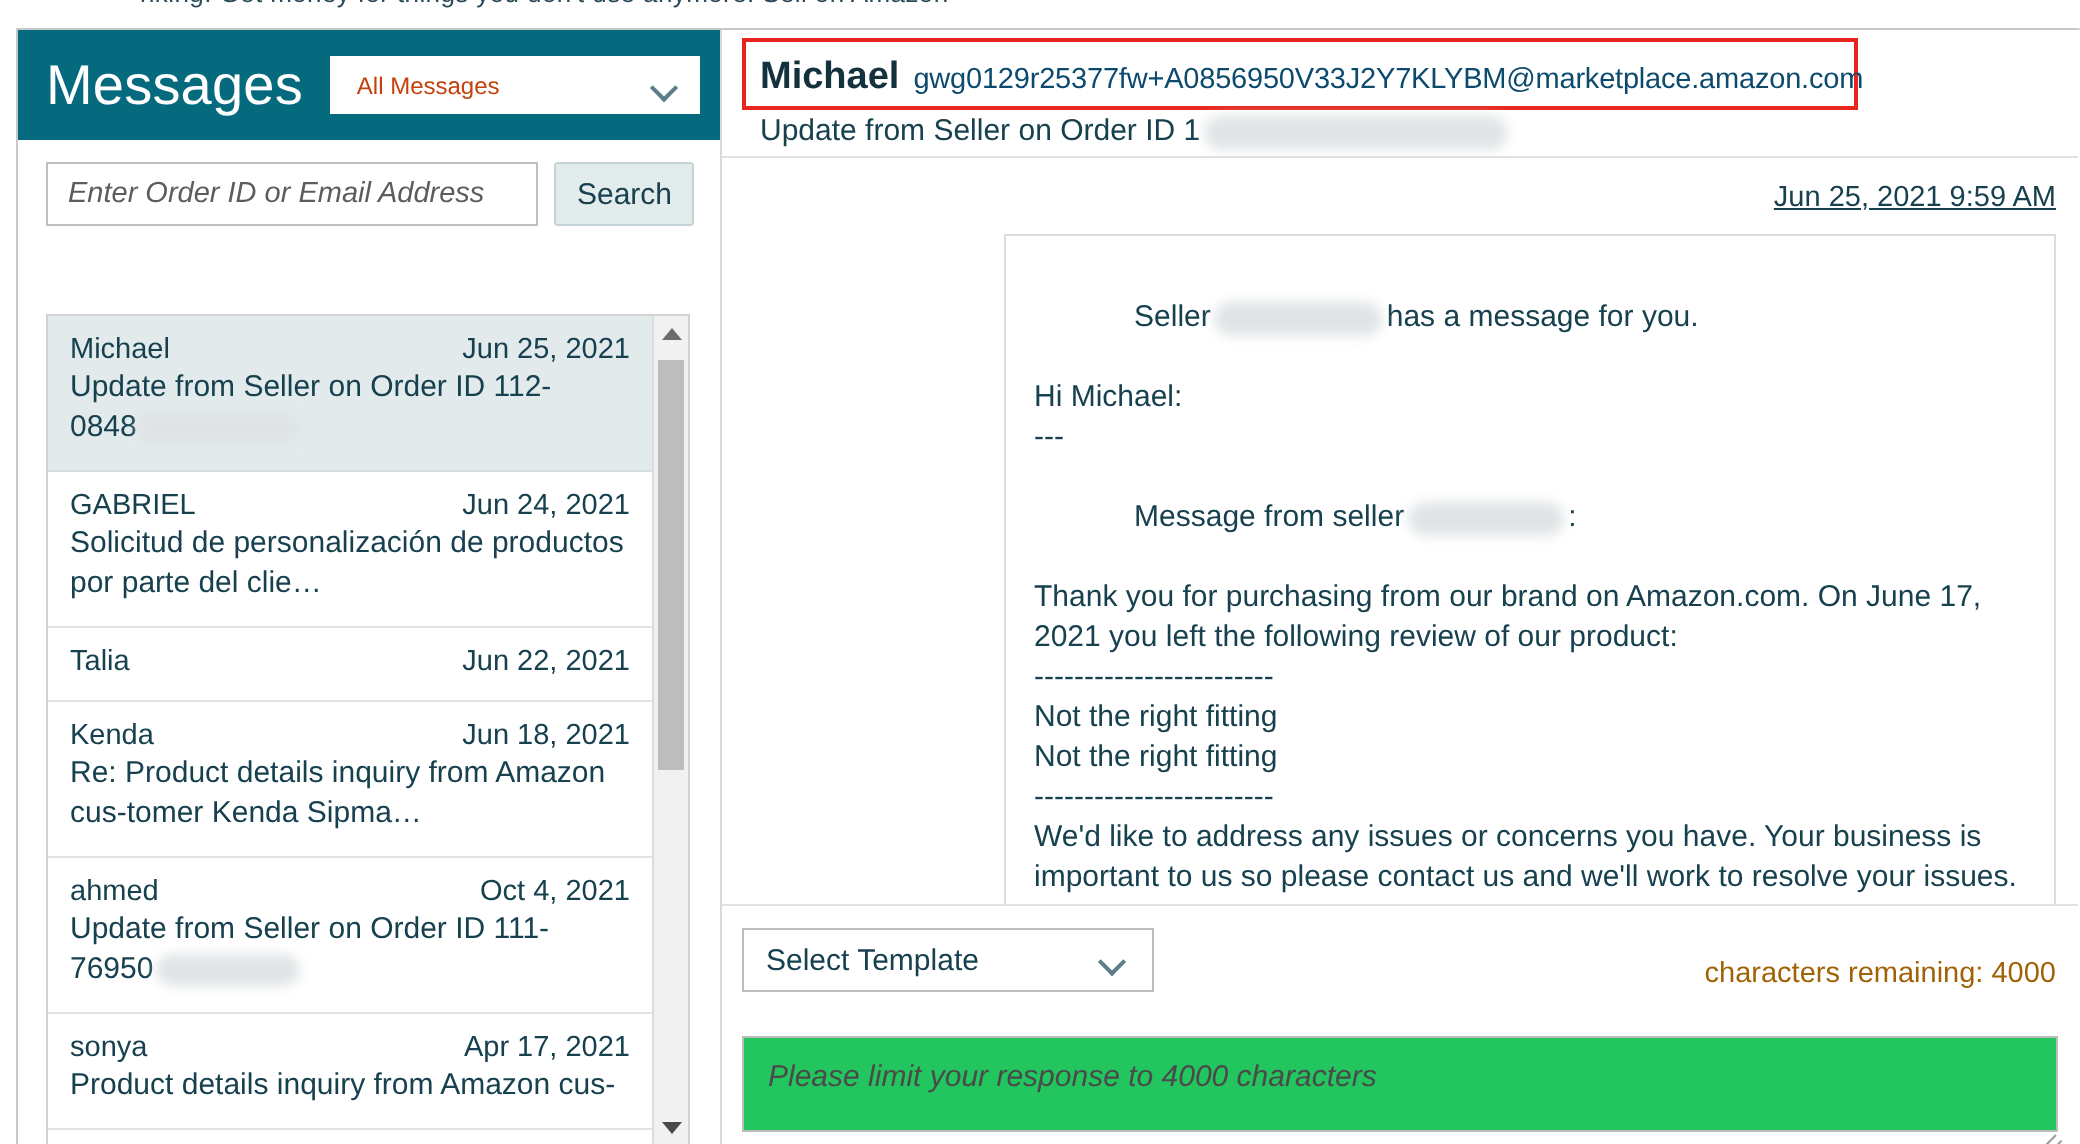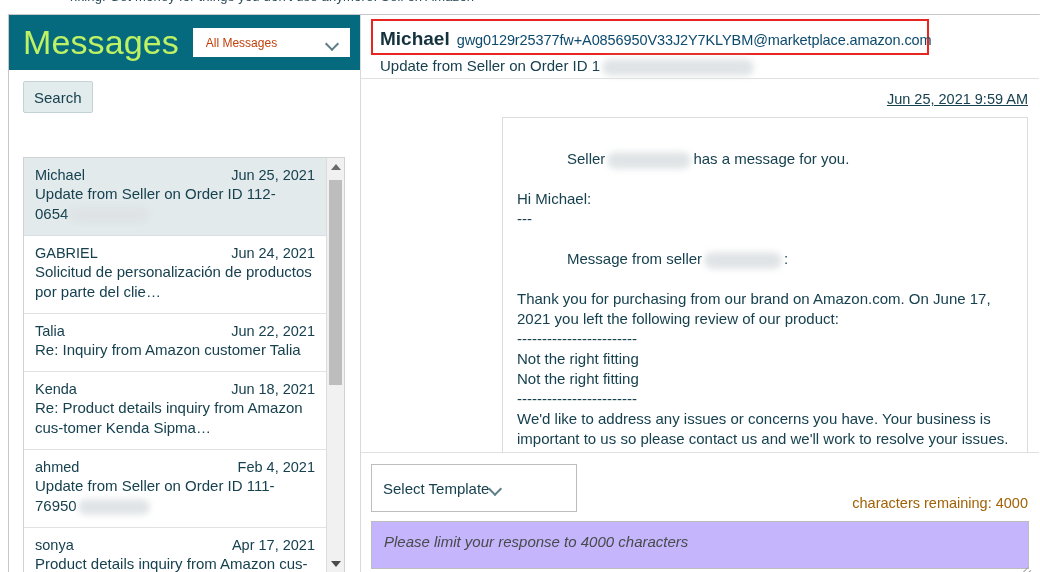--- a/index.html
+++ b/index.html
@@ -71,22 +71,22 @@
   }
   .messages-header {
     height: 55px;
     background: #066a7e;
     display: flex;
     align-items: center;
     padding: 0 10px 0 14px;
     box-sizing: border-box;
   }
   .messages-title {
-    color: #bef264;
-    font-size: 34px;
+    color: #ffffff;
+    font-size: 28px;
     font-weight: 400;
     letter-spacing: .1px;
     white-space: nowrap;
   }
   .filter-select {
     margin-left: 14px;
     flex: 1 1 auto;
     height: 29px;
     background: #ffffff;
     border: 1px solid #ffffff;
@@ -360,48 +360,49 @@
     border-top: 1px solid #e0e0e0;
   }
   .template-row {
     display: flex;
     align-items: flex-start;
     justify-content: space-between;
     padding-top: 11px;
   }
   .template-select {
     width: 206px;
-    height: 48px;
+    height: 32px;
     border: 1px solid #bdbdbd;
     background: #ffffff;
     display: flex;
     align-items: center;
+    justify-content: space-between;
     padding: 0 12px 0 11px;
     box-sizing: border-box;
     cursor: pointer;
   }
   .template-select .val {
     font-size: 15px;
     color: #17414f;
     white-space: nowrap;
   }
   .chars-remaining {
     font-size: 14.5px;
     color: #a16207;
     align-self: flex-end;
     padding-bottom: 1px;
     padding-right: 1px;
     white-space: nowrap;
   }
   .reply-box {
-    margin-top: 9px;
+    margin-top: 22px;
     width: 100%;
     height: 48px;
     border: 1px solid #bdbdbd;
-    background: #c4b5fd;
+    background: #22c55e;
     box-sizing: border-box;
     position: relative;
     font-family: "Liberation Sans", sans-serif;
     font-size: 15px;
     font-style: italic;
     color: #4a4a4a;
     padding: 11px 12px;
     resize: none;
     outline: none;
     overflow: hidden;
@@ -446,65 +447,65 @@
 
       <div class="messages-header">
         <div class="messages-title">Messages</div>
         <div class="filter-select">
           <span class="val">All Messages</span>
           <span class="chev"></span>
         </div>
       </div>
 
       <div class="search-row">
+        <input class="search-input" type="text" placeholder="Enter Order ID or Email Address" style="">
         <button class="search-btn">Search</button>
       </div>
 
       <div class="list-wrap">
         <div class="list-scrollarea">
 
           <div class="msg-item selected">
             <div class="msg-top">
               <span class="msg-from">Michael</span>
               <span class="msg-date">Jun 25, 2021</span>
             </div>
             <div class="msg-subject">
               <span>Update from Seller on Order ID 112-</span><br>
-              <span>0654</span><span class="redact b1"></span>
+              <span>0848</span><span class="redact b1"></span>
             </div>
           </div>
 
           <div class="msg-item">
             <div class="msg-top">
               <span class="msg-from">GABRIEL</span>
               <span class="msg-date">Jun 24, 2021</span>
             </div>
             <div class="msg-subject">Solicitud de personalización de productos por parte del clie…</div>
           </div>
 
           <div class="msg-item">
             <div class="msg-top">
               <span class="msg-from">Talia</span>
               <span class="msg-date">Jun 22, 2021</span>
             </div>
-            <div class="msg-subject">Re: Inquiry from Amazon customer Talia</div>
           </div>
 
           <div class="msg-item">
             <div class="msg-top">
               <span class="msg-from">Kenda</span>
               <span class="msg-date">Jun 18, 2021</span>
             </div>
             <div class="msg-subject">Re: Product details inquiry from Amazon cus-tomer Kenda Sipma…</div>
           </div>
 
           <div class="msg-item">
             <div class="msg-top">
               <span class="msg-from">ahmed</span>
-              <span class="msg-date">Feb 4, 2021</span>
+              <span class="msg-date">Oct 4, 2021</span>
             </div>
             <div class="msg-subject">
               <span>Update from Seller on Order ID 111-</span><br>
               <span>76950</span><span class="redact b2"></span>
             </div>
           </div>
 
           <div class="msg-item">
             <div class="msg-top">
               <span class="msg-from">sonya</span>

